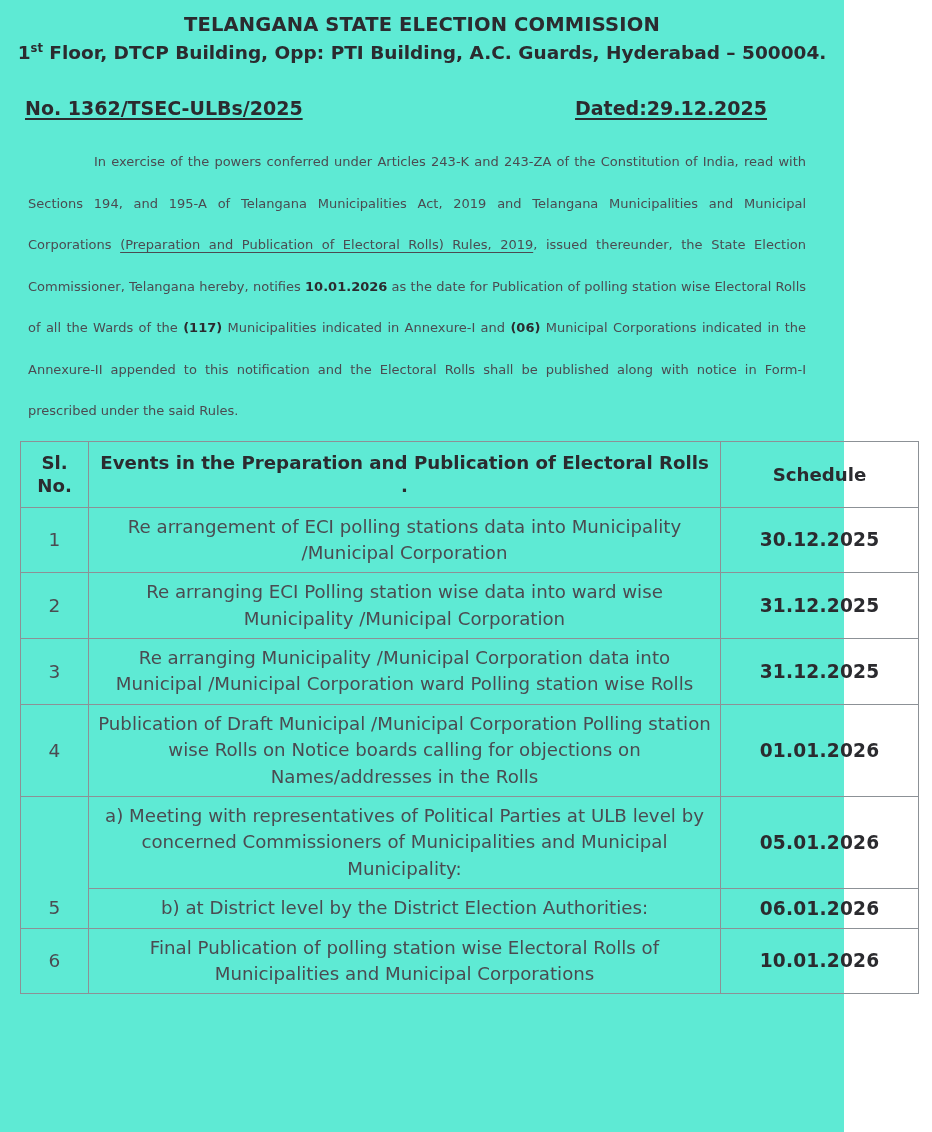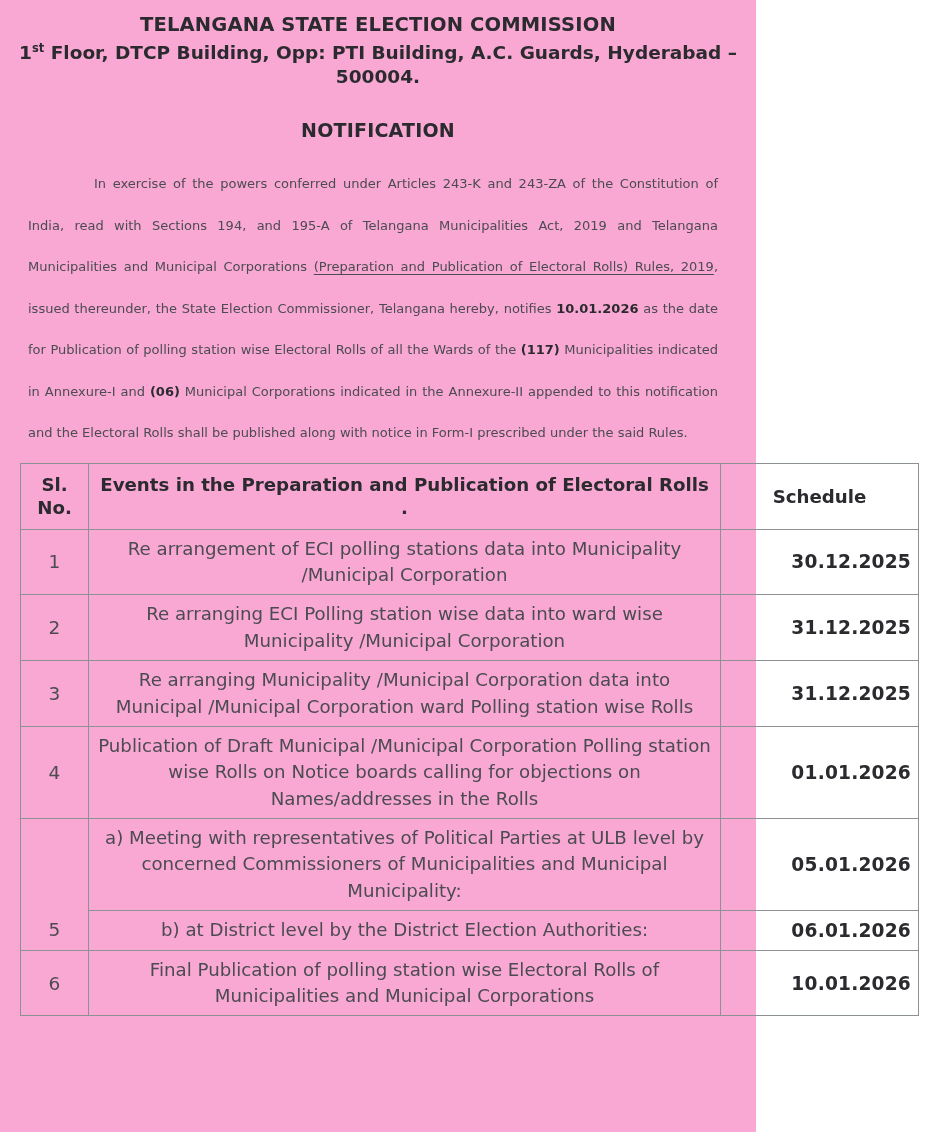--- a/index.html
+++ b/index.html
@@ -10,23 +10,23 @@
   body {
     width: 932px;
     height: 1132px;
     font-family: "DejaVu Sans", sans-serif;
     color: #4b4b51;
     overflow: hidden;
     position: relative;
   }
 
   .page {
-    width: 756px;
+    width: 844px;
     height: 1132px;
-    background: #f9a8d4;
+    background: #5eead4;
     position: relative;
     box-sizing: border-box;
   }
 
   
   .org-header {
     text-align: center;
     padding-top: 13px;
   }
   .org-title {
@@ -135,43 +135,46 @@
     color: #4b4b51;
   }
   .cell-evt {
     text-align: center;
     font-size: 18.2px;
     color: #4b4b51;
     line-height: 1.45;
     margin-left: 30px;
   }
   .cell-sch {
-    text-align: right;
+    text-align: center;
     font-size: 18.6px;
     font-weight: bold;
     color: #2b2b2f;
     letter-spacing: 0.2px;
   }
   td.sl-span {
     vertical-align: bottom;
     padding-bottom: 10px;
   }
 </style>
 </head>
 <body>
 
 <div class="page">
 
   <div class="org-header">
     <div class="org-title">TELANGANA STATE ELECTION COMMISSION</div>
     <div class="org-address"><span>1</span><sup>st</sup><span> Floor, DTCP Building, Opp: PTI Building, A.C. Guards,  Hyderabad – 500004.</span></div>
   </div>
 
-  <div class="notification-heading">NOTIFICATION</div>
-
+
+  <div class="ref-line">
+    <span class="ref-no">No. 1362/TSEC-ULBs/2025</span>
+    <span class="ref-date">Dated:29.12.2025</span>
+  </div>
 
   <p class="body-para"><span class="indent"></span><span>In exercise of the powers conferred under Articles 243-K and 243-ZA of the Constitution of India, read with Sections 194, and 195-A of Telangana Municipalities Act, 2019 and Telangana Municipalities and Municipal Corporations </span><u>(Preparation and Publication of Electoral Rolls) Rules, 2019</u><span>, issued thereunder, the State Election Commissioner, Telangana hereby, notifies </span><b>10.01.2026</b><span> as the date for Publication of polling station wise Electoral Rolls of all the Wards of the </span><b>(117)</b><span> Municipalities indicated in Annexure-I and </span><b>(06)</b><span> Municipal Corporations indicated in the Annexure-II appended to this notification and the Electoral Rolls shall be published along with notice in Form-I prescribed under the said Rules.</span></p>
 
   <table class="schedule-table">
     <colgroup>
       <col class="col-sl">
       <col class="col-evt">
       <col class="col-sch">
     </colgroup>
     <thead>

